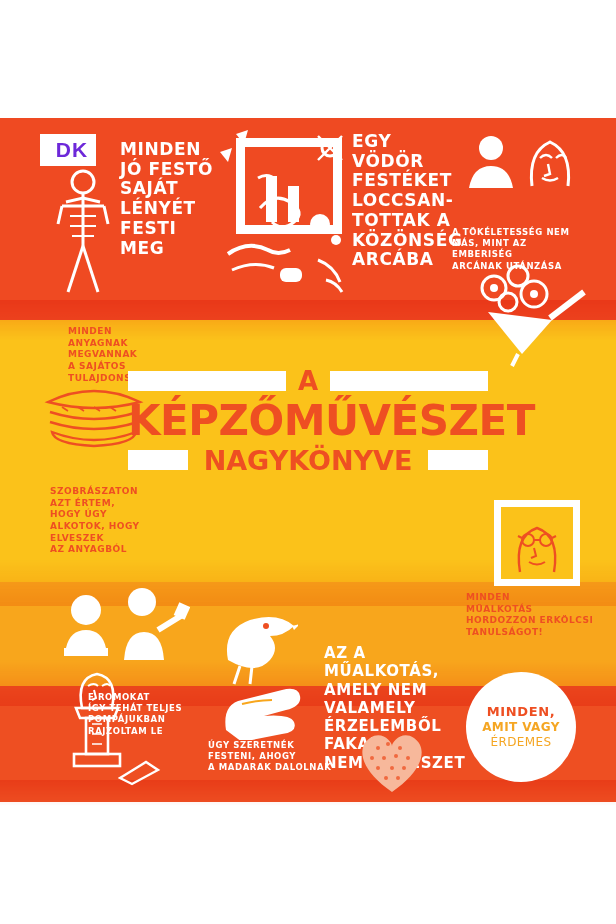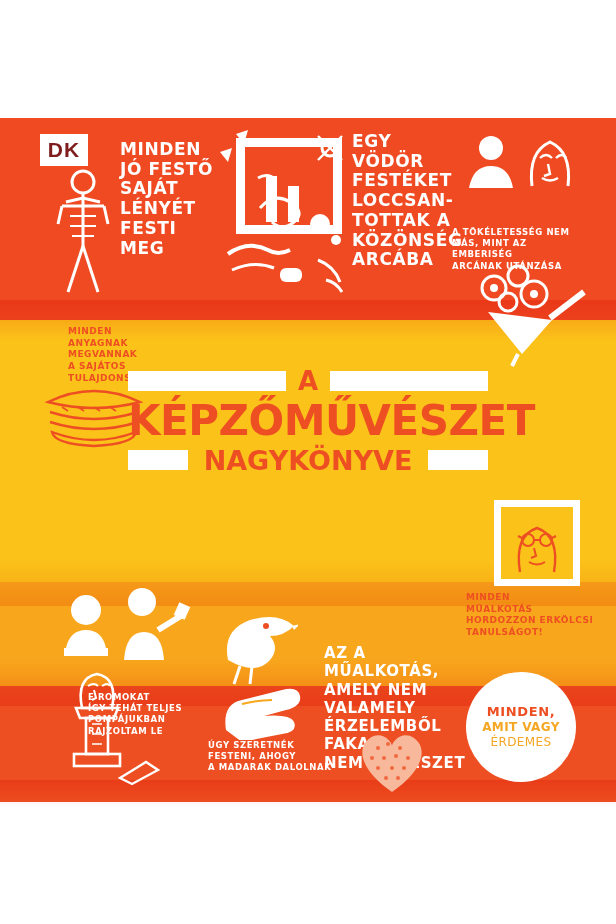--- a/index.html
+++ b/index.html
@@ -56,28 +56,29 @@
   .hw.small { font-size: 8.5px; line-height: 1.32; }
   .hw.med   { font-size: 15px; margin-top: 24px; }
   .hw.big   { font-size: 17px; line-height: 1.16; }
 
   
   #dk-logo {
     position: absolute;
     left: 40px; top: 134px;
     width: 48px; height: 32px;
     background: #ffffff;
-    color: #7f1d1d;
+    color: #6d28d9;
     font-family: "Liberation Sans", sans-serif;
     font-weight: bold;
     font-size: 21px;
     letter-spacing: 1px;
     display: flex;
     align-items: center;
     justify-content: center;
+    padding-left: 8px;
   }
 
   
   #title-wrap {
     position: absolute;
     left: 128px; top: 368px;
     width: 360px;
     text-align: center;
   }
   .title-row {
@@ -256,20 +257,21 @@
   <div class="hwo" style="left:68px; top:326px; width:112px;">MINDEN<br>ANYAGNAK MEGVANNAK<br>A SAJÁTOS<br>TULAJDONSÁGAI</div>
 
   <svg style="position:absolute;left:42px;top:382px;" width="104" height="74" viewBox="0 0 104 74">
     <path d="M6 20 q46 -22 92 0 q-46 12 -92 0 Z" fill="none" stroke="#ee4f22" stroke-width="2.4"></path>
     <path d="M8 30 q44 14 88 0" fill="none" stroke="#ee4f22" stroke-width="2.4"></path>
     <path d="M8 40 q44 14 88 0" fill="none" stroke="#ee4f22" stroke-width="2.4"></path>
     <path d="M10 50 q42 16 84 0 q-2 12 -42 14 q-40 -2 -42 -14 Z" fill="none" stroke="#ee4f22" stroke-width="2.4"></path>
     <path d="M20 25 l6 4 M36 25 l6 4 M52 25 l6 4 M68 25 l6 4" stroke="#ee4f22" stroke-width="1.6"></path>
   </svg>
 
+  <div class="hwo" style="left:50px; top:486px; width:104px;">SZOBRÁSZATON<br>AZT ÉRTEM,<br>HOGY ÚGY<br>ALKOTOK, HOGY<br>ELVESZEK<br>AZ ANYAGBÓL</div>
 
   <div id="title-wrap">
     <div class="title-row">
       <span class="rule"></span>
       <span id="title-a">A</span>
       <span class="rule"></span>
     </div>
     <span id="title-main">KÉPZŐMŰVÉSZET</span>
     <div class="title-row">
       <span class="rule short"></span>

